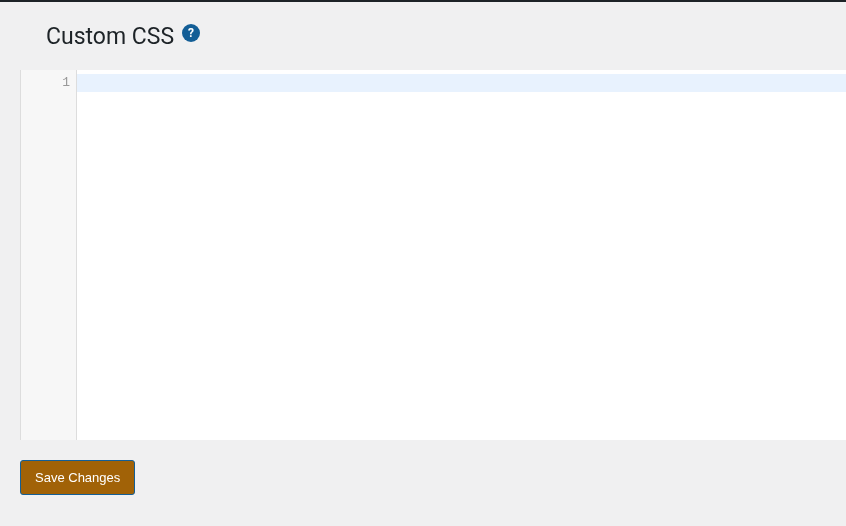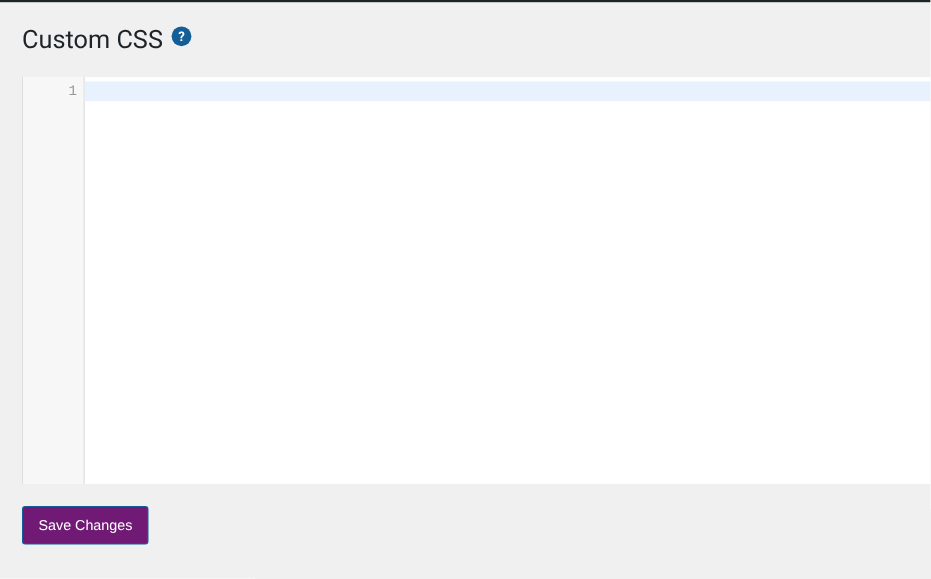--- a/index.html
+++ b/index.html
@@ -26,20 +26,21 @@
       display: flex;
       align-items: center;
       gap: 8px;
       margin-bottom: 18px;
     }
     h1.page-title {
       font-size: 23px;
       font-weight: 400;
       color: #1d2327;
       line-height: 1.3;
+      margin-left: 26px;
     }
     .help-icon {
       width: 18px;
       height: 18px;
       border-radius: 50%;
       background: #135e96;
       color: #fff;
       font-size: 12px;
       font-weight: 700;
       display: inline-flex;
@@ -92,21 +93,21 @@
       outline: none;
       resize: none;
       background: transparent;
       padding: 4px 6px;
       font-family: inherit;
       font-size: inherit;
       line-height: 18px;
       color: #1d2327;
     }
     .save-btn {
-      background: #701a75;
+      background: #a16207;
       color: #fff;
       border: 1px solid #135e96;
       border-radius: 3px;
       font-size: 13px;
       line-height: 1;
       padding: 10px 14px;
       cursor: pointer;
     }
   </style>
 </head>

